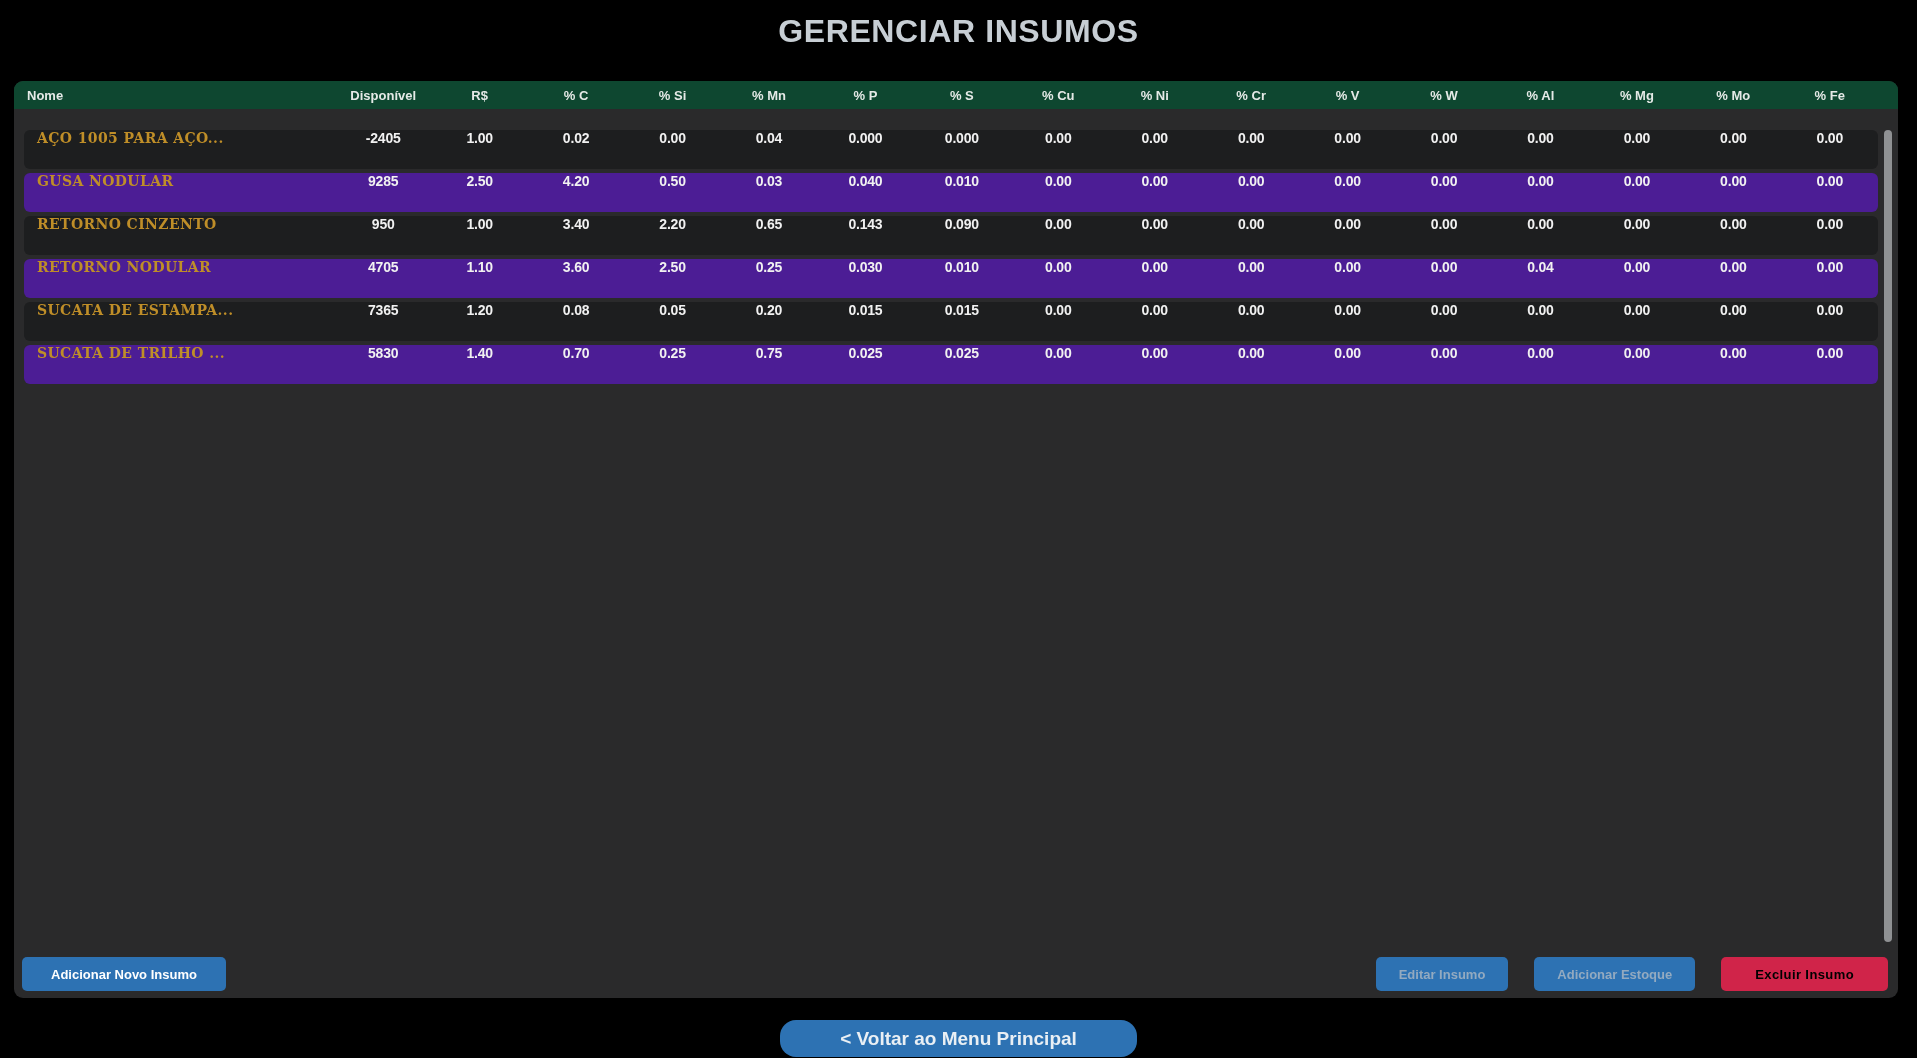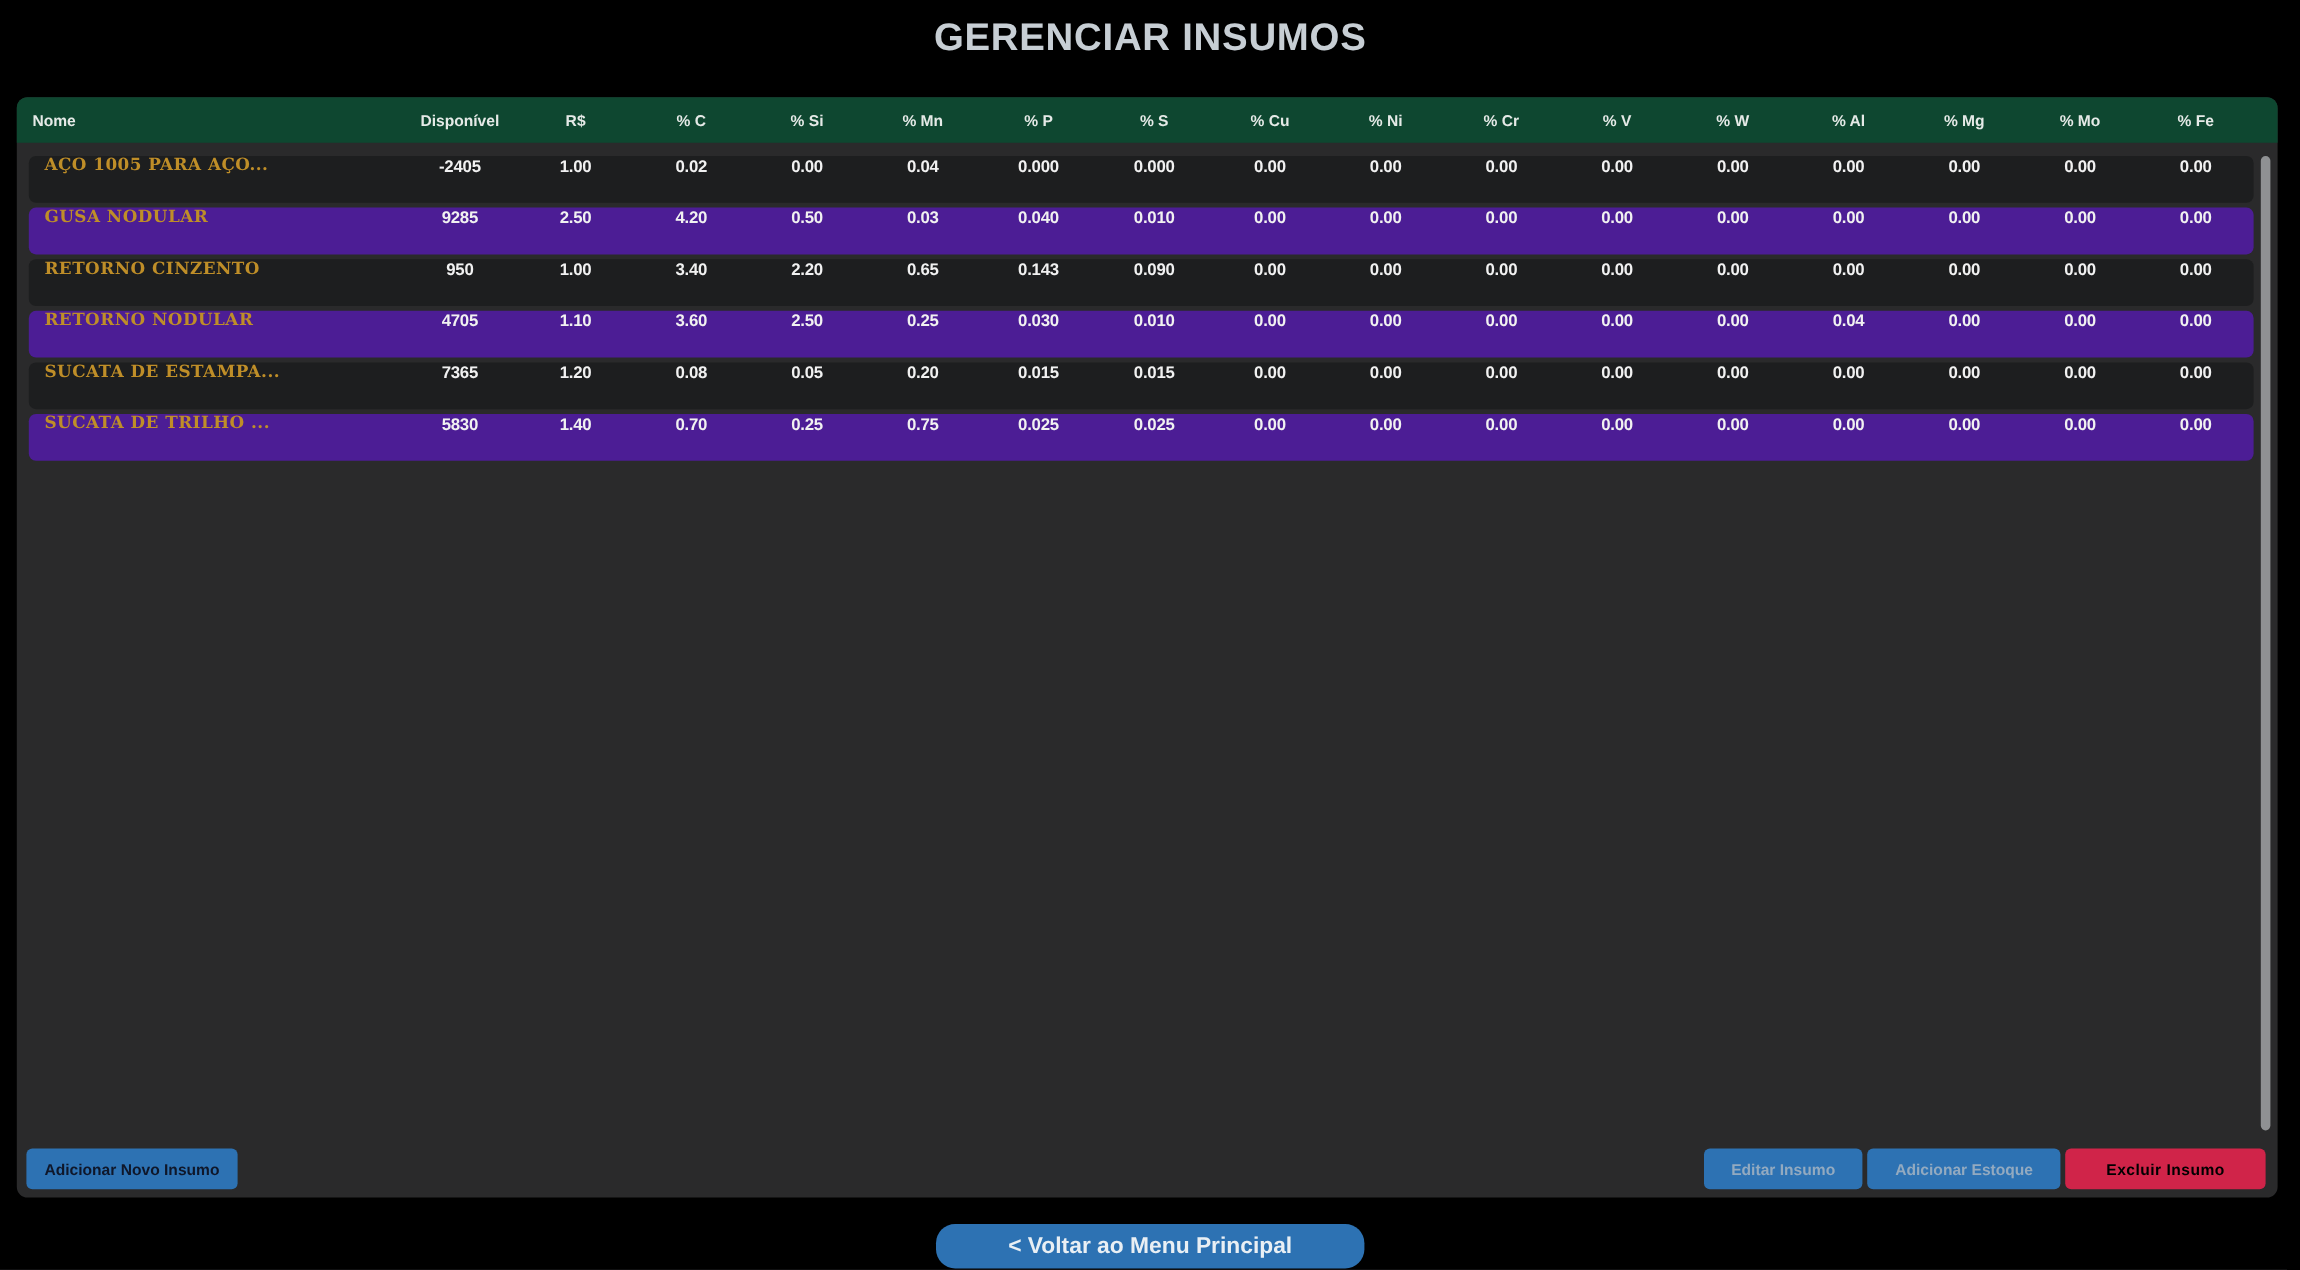--- a/index.html
+++ b/index.html
@@ -17,21 +17,21 @@
   }
   .title{
     position:absolute;top:13px;left:0;width:100%;text-align:center;
     font-size:32px;font-weight:bold;color:var(--title-text);letter-spacing:.6px;
   }
   .panel{
     position:absolute;left:14px;top:81px;width:1884px;height:917px;
     background:#2a2a2b;border-radius:9px;
   }
   .thead{
-    display:flex;align-items:center;height:38px;
+    display:flex;align-items:center;height:28px;
     background:var(--header-bg);border-radius:9px 9px 0 0;
     padding-right:20px;
   }
   .th{
     flex:1;text-align:center;color:#e5eae7;font-size:13px;font-weight:bold;
     white-space:nowrap;
   }
   .thead .name-col{flex:0 0 321px;text-align:left;padding-left:13px}
   .rows{position:absolute;top:49px;left:10px;right:20px}
   .row{
@@ -52,23 +52,23 @@
   .scrollbar{
     position:absolute;right:6px;top:49px;width:8px;height:812px;
     background:#8f9193;border-radius:4px;
   }
   .btn{
     font-family:inherit;font-weight:bold;font-size:13px;border:none;
     border-radius:5px;height:34px;cursor:pointer;white-space:nowrap;
   }
   .btn-add{
     position:absolute;left:8px;bottom:7px;
-    background:var(--primary-button);color:#0f172a;padding:0 15px;
-  }
-  .btn-group{position:absolute;right:10px;bottom:7px;display:flex;gap:4px}
+    background:var(--primary-button);color:#ffffff;padding:0 29px;
+  }
+  .btn-group{position:absolute;right:10px;bottom:7px;display:flex;gap:26px}
   .btn-edit,.btn-stock{
     background:var(--primary-button);color:#93aac0;padding:0 23px;
   }
   .btn-delete{
     background:var(--danger-button);color:#000000;padding:0 34px;letter-spacing:.4px;
   }
   .btn-back{
     position:absolute;top:1020px;left:780px;width:357px;height:37px;
     background:var(--primary-button);color:#e9eff4;
     font-family:inherit;font-size:19px;font-weight:bold;border:none;border-radius:16px;

